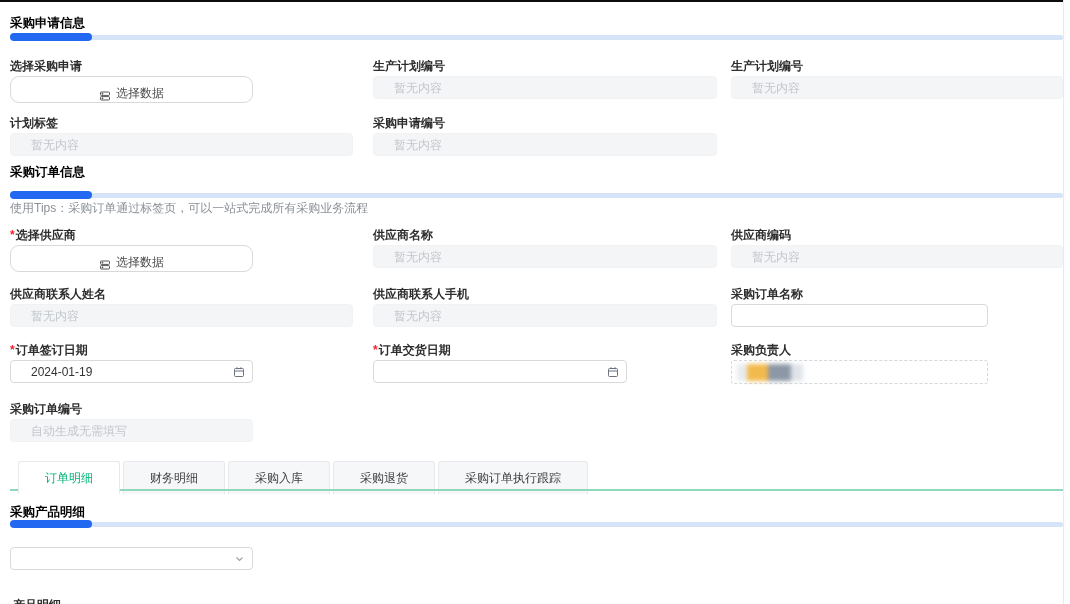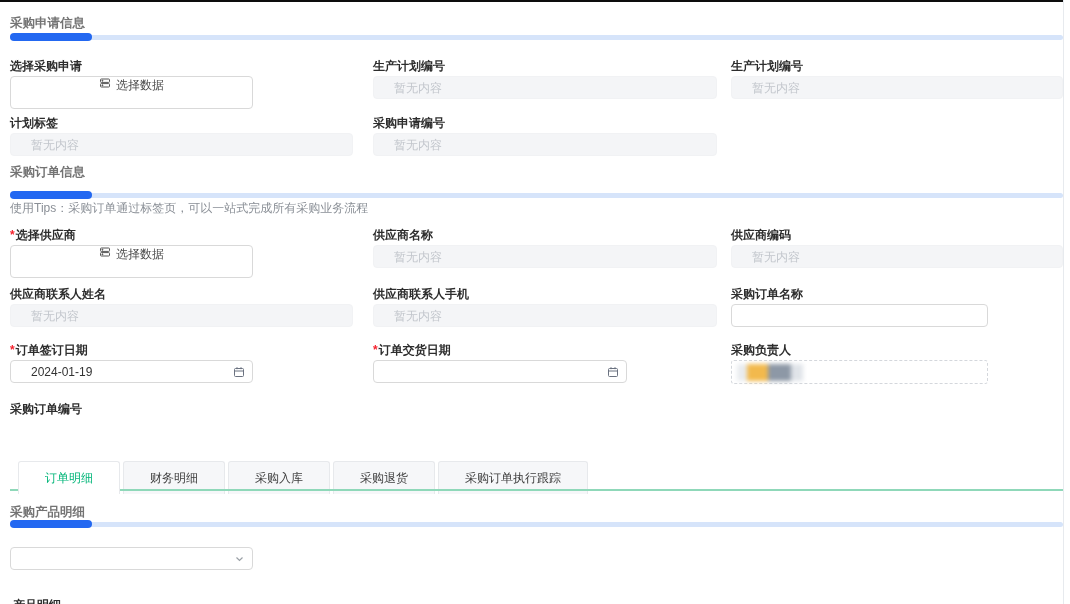--- a/index.html
+++ b/index.html
@@ -6,21 +6,21 @@
   html,body { background:#fff; }
   body { font-family:"Liberation Sans","DejaVu Sans",sans-serif; }
   #screen {
     position:relative; width:1070px; height:604px; background:#fff;
     overflow:hidden;
   }
   .top-border { position:absolute; left:0; top:0; width:1063px; height:2px; background:#0d0d0d; }
   .right-gutter { position:absolute; left:1063px; top:0; width:7px; height:604px; background:#fff; border-left:1px solid #e7eaee; }
 
   
-  .sec-title { position:absolute; left:10px; font-size:12.5px; font-weight:700; color:#737373; line-height:14px; }
+  .sec-title { position:absolute; left:10px; font-size:12.5px; font-weight:700; color:#000000; line-height:14px; }
   .t1 { top:16px; } .t2 { top:165px; } .t3 { top:505px; }
   .bar { position:absolute; left:10px; width:1053px; height:8px; }
   .b1 { top:33px; } .b2 { top:191px; } .b3 { top:520px; }
   .bar .track { position:absolute; left:0; top:2px; width:100%; height:5px; background:#d6e4fa; border-radius:3px; }
   .bar .fill  { position:absolute; left:0; top:0; width:82px; height:8px; background:#2368f1; border-radius:4px; }
   .tips { position:absolute; left:10px; top:201px; font-size:12px; color:#8a8f96; line-height:14px; }
 
   
   .field { position:absolute; }
   .flabel { font-size:12px; font-weight:700; color:#2d2d2d; line-height:13px; margin-bottom:3px; white-space:nowrap; }
@@ -30,22 +30,22 @@
     border:1px solid #d9d9d9; border-radius:4px; background:#fff; padding:0 20px; outline:none;
     font-family:"Liberation Sans","DejaVu Sans",sans-serif;
   }
   .inp::placeholder { color:#c2c6cc; opacity:1; }
   .inp.ghost { background:#f4f5f7; border:1px solid #f1f2f4; }
   .inp-wrap { position:relative; width:100%; }
   .inp-wrap .inp { padding-right:26px; }
   .side-icon { position:absolute; right:8px; top:50%; transform:translateY(-50%); display:flex; }
 
   .btn {
-    width:100%; height:33px; background:#fff; border:1px solid #d9d9d9; border-radius:4px;
-    font-size:12px; color:#4a4a4a; display:flex; align-items:flex-start; justify-content:center; gap:5px;
+    width:100%; height:27px; background:#fff; border:1px solid #d9d9d9; border-radius:9px;
+    font-size:12px; color:#4a4a4a; display:flex; align-items:flex-end; justify-content:center; gap:5px;
     cursor:pointer; font-family:"Liberation Sans","DejaVu Sans",sans-serif;
   }
 
   
   .f-select-request { left:10px;  top:60px;  width:243px; }
   .f-plan-name      { left:373px; top:60px;  width:344px; }
   .f-plan-no        { left:731px; top:60px;  width:332px; }
   .f-plan-tag       { left:10px;  top:117px; width:343px; }
   .f-request-no     { left:373px; top:117px; width:344px; }
   .f-select-supplier{ left:10px;  top:229px; width:243px; }
@@ -213,20 +213,21 @@
           <i class="r1"></i>
           <i class="r2"></i>
           <i class="r3"></i>
           <i class="r4"></i>
         </span>
     </div>
   </div>
 
   <div class="field f-order-no">
     <div class="flabel"><span>采购订单编号</span></div>
+    <input class="inp ghost" readonly="" placeholder="自动生成无需填写" style="">
   </div>
 
   <div class="tabs">
     <div class="tab active">订单明细</div>
     <div class="tab">财务明细</div>
     <div class="tab">采购入库</div>
     <div class="tab">采购退货</div>
     <div class="tab">采购订单执行跟踪</div>
   </div>
   <div class="tabs-line"></div>

